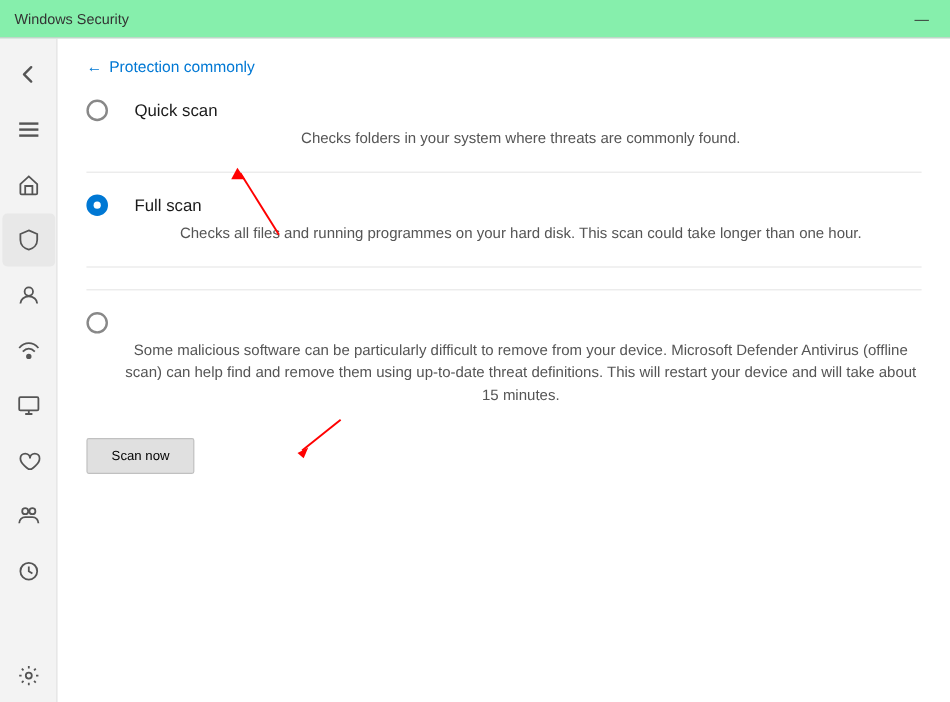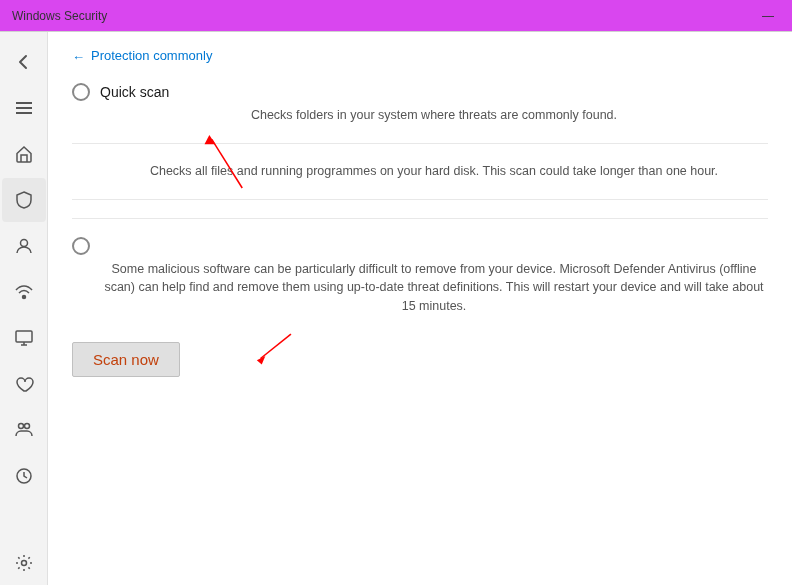--- a/index.html
+++ b/index.html
@@ -10,21 +10,21 @@
       background: #f3f3f3;
       width: 792px;
       height: 585px;
       overflow: hidden;
       display: flex;
       flex-direction: column;
     }
 
     
     .titlebar {
-      background: #d946ef;
+      background: #86efac;
       height: 32px;
       display: flex;
       align-items: center;
       justify-content: space-between;
       padding: 0 12px;
       border-bottom: 1px solid #d0d0d0;
       flex-shrink: 0;
     }
     .titlebar-title {
       font-size: 12px;
@@ -104,21 +104,21 @@
       margin-bottom: 20px;
     }
 
     
     .scan-option {
       margin-bottom: 18px;
     }
     .scan-option-header {
       display: flex;
       align-items: center;
-      gap: 10px;
+      gap: 22px;
       margin-bottom: 5px;
     }
     .scan-option-title {
       font-size: 14px;
       font-weight: 400;
       color: #1a1a1a;
     }
     .scan-option-desc {
       margin-left: 28px;
       color: #555;
@@ -158,22 +158,22 @@
       margin: 4px 0 18px 0;
     }
 
     
     .scan-btn {
       margin-top: 8px;
       padding: 8px 20px;
       background: #e0e0e0;
       border: 1px solid #c0c0c0;
       cursor: pointer;
-      font-size: 15px;
-      color: #c2410c;
+      font-size: 11px;
+      color: #000000;
       font-family: 'Segoe UI', Arial, sans-serif;
       border-radius: 2px;
     }
 
     
     .content-wrapper {
       position: relative;
     }
 
     .red-arrow-container {
@@ -305,20 +305,24 @@
           <div class="radio-circle"></div>
           <span class="scan-option-title">Quick scan</span>
         </div>
         <div class="scan-option-desc">Checks folders in your system where threats are commonly found.</div>
       </div>
 
       <div class="divider"></div>
 
       
       <div class="scan-option">
+        <div class="scan-option-header">
+          <div class="radio-circle selected"></div>
+          <span class="scan-option-title">Full scan</span>
+        </div>
         <div class="scan-option-desc">Checks all files and running programmes on your hard disk. This scan could take longer than one hour.</div>
       </div>
 
       <div class="divider"></div>
 
       
       <div class="scan-option">
       </div>
 
       <div class="divider"></div>

